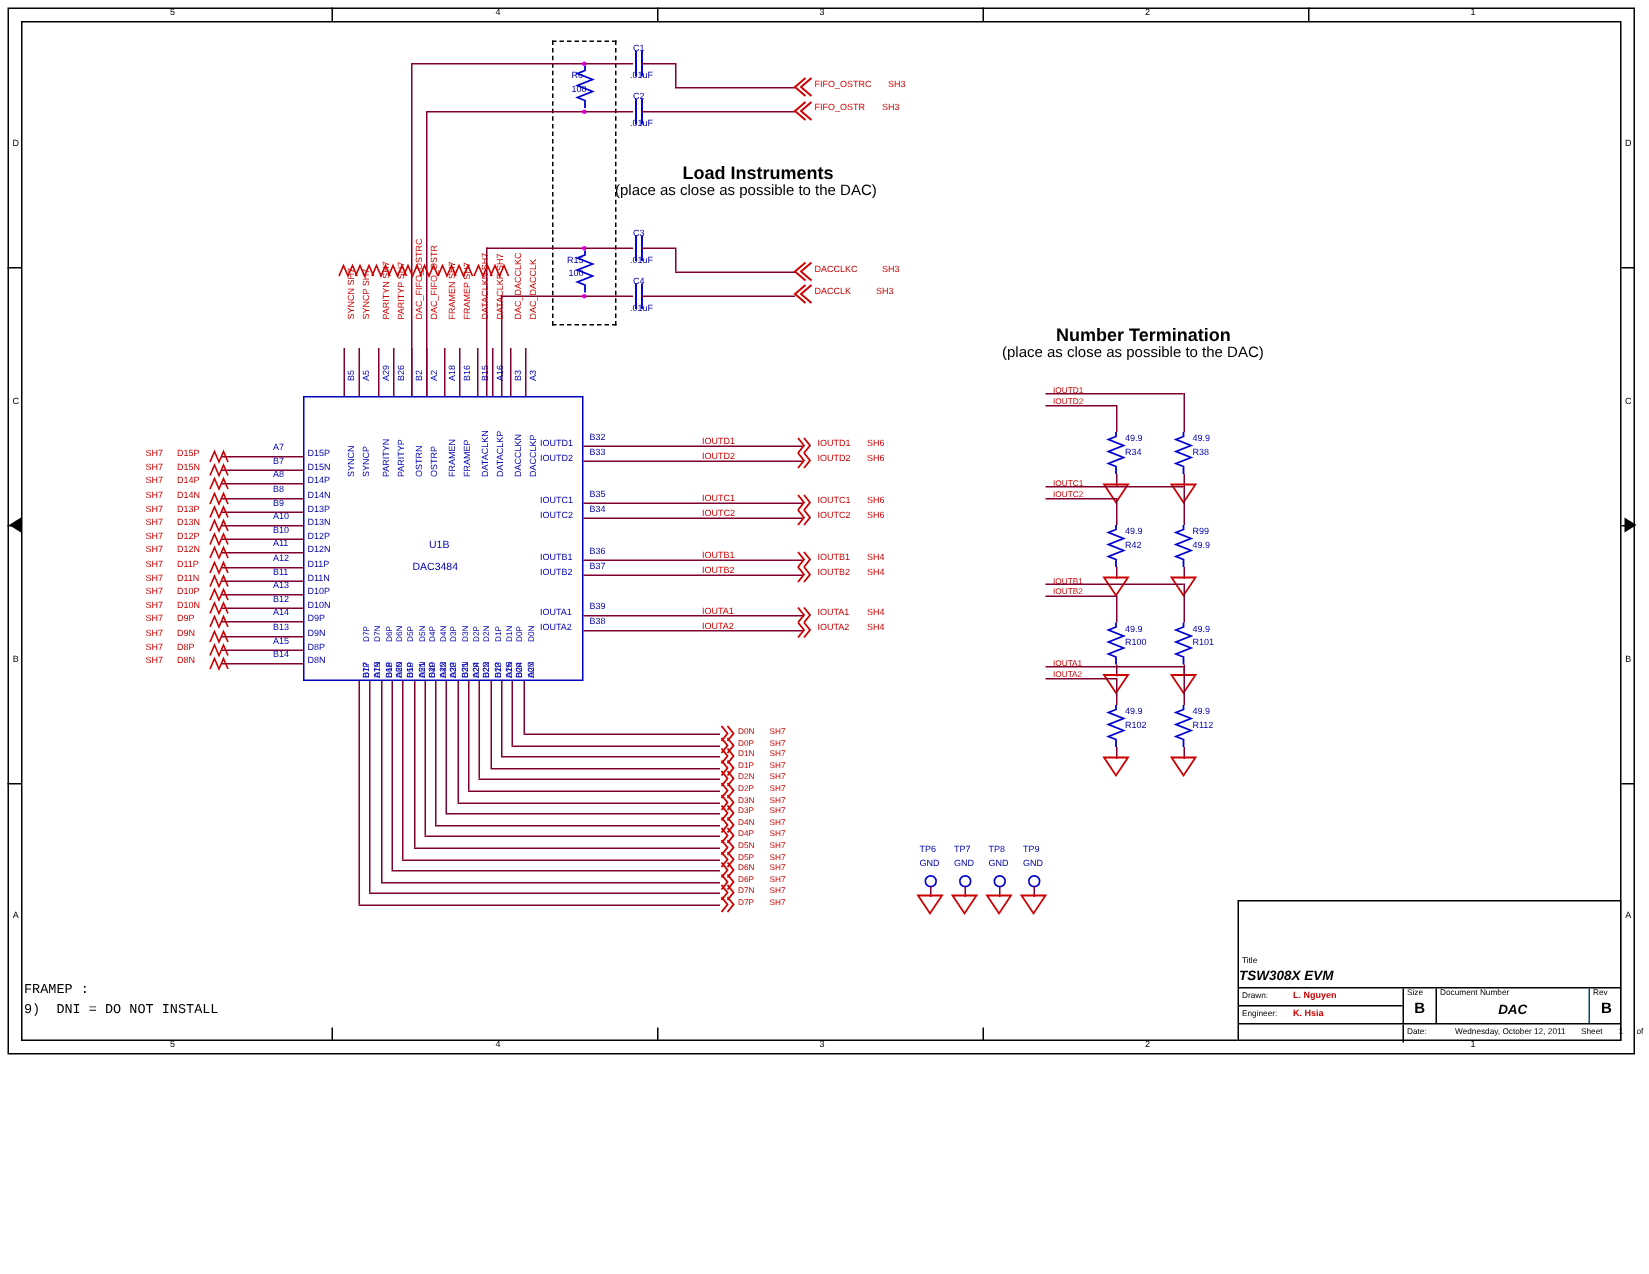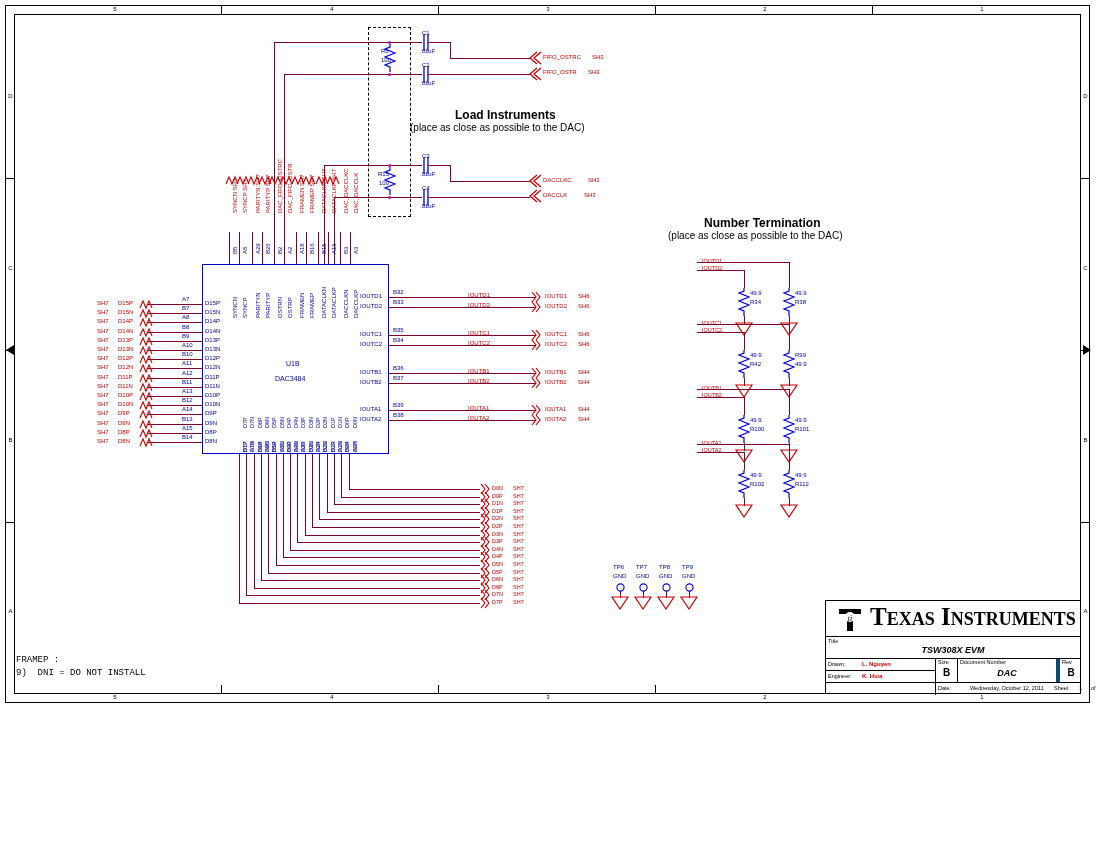--- a/index.html
+++ b/index.html
@@ -810,52 +810,42 @@
       <svg style="position:absolute;left:681px;top:597px;" width="16" height="13">
         <polygon points="0,0 16,0 8,12" fill="none" stroke="#cc0000" stroke-width="1.2"></polygon>
       </svg>
     </div>
 
   <div class="abs notes" style="left:16px;top:655px;">FRAMEP :</div>
   <div class="abs notes" style="left:16px;top:668px;">9)  DNI = DO NOT INSTALL</div>
 
   <div class="abs tb" style="left:825px;top:600px;width:256px;height:94px;background:#fff;">
 
-    <div style="position:absolute;left:0;top:0;width:100%;height:36px;border-bottom:1px solid #000;box-sizing:border-box;">
-      <svg style="position:absolute;left:10px;top:4px;" width="28" height="28" viewBox="0 0 28 28">
-        <path d="M3 4 L25 4 L25 9 L17 9 L17 26 L11 26 L11 9 L3 9 Z" fill="#000"></path>
-        <circle cx="14" cy="12" r="5" fill="#fff"></circle>
-        <text x="14" y="16" font-size="8" font-family="Liberation Serif, serif" font-style="italic" text-anchor="middle" fill="#000">ti</text>
-      </svg>
-      <div style="position:absolute;left:44px;top:2px;">
-        <span class="ti-word" style="font-variant:small-caps;">Texas Instruments</span>
-      </div>
-    </div>
 
     <div style="position:absolute;left:0;top:36px;width:100%;height:22px;border-bottom:1px solid #000;box-sizing:border-box;">
       <div class="tb-txt" style="position:absolute;left:2px;top:1px;">Title</div>
-      <div class="tb-val" style="position:absolute;left:0;top:8px;width:100%;text-align:center;">TSW308X EVM</div>
+      <div class="tb-val" style="position:absolute;left:0;top:8px;width:100%;text-align:left;">TSW308X EVM</div>
     </div>
 
     <div style="position:absolute;left:0;top:58px;width:100%;height:24px;border-bottom:1px solid #000;box-sizing:border-box;">
       <div style="position:absolute;left:0;top:0;width:110px;height:100%;border-right:1px solid #000;box-sizing:border-box;">
         <div style="position:absolute;left:0;top:0;width:100%;height:12px;border-bottom:1px solid #000;box-sizing:border-box;">
           <span class="tb-txt" style="position:absolute;left:2px;top:2px;">Drawn:</span>
           <span class="tb-red" style="position:absolute;left:36px;top:2px;">L. Nguyen</span>
         </div>
         <div style="position:absolute;left:0;top:12px;width:100%;height:12px;">
           <span class="tb-txt" style="position:absolute;left:2px;top:2px;">Engineer:</span>
           <span class="tb-red" style="position:absolute;left:36px;top:2px;">K. Hsia</span>
         </div>
       </div>
       <div style="position:absolute;left:110px;top:0;width:22px;height:100%;border-right:1px solid #000;box-sizing:border-box;">
         <div class="tb-txt" style="position:absolute;left:2px;top:0px;">Size</div>
         <div style="position:absolute;left:0;top:8px;width:100%;text-align:center;font-size:10px;font-weight:bold;color:#000;">B</div>
       </div>
-      <div style="position:absolute;left:132px;top:0;width:102px;height:100%;border-right:4px solid #0c4a6e;box-sizing:border-box;">
+      <div style="position:absolute;left:132px;top:0;width:102px;height:100%;border-right:1px solid #0c4a6e;box-sizing:border-box;">
         <div class="tb-txt" style="position:absolute;left:2px;top:0px;">Document Number</div>
         <div class="tb-val" style="position:absolute;left:0;top:9px;width:100%;text-align:center;">DAC</div>
       </div>
       <div style="position:absolute;left:234px;top:0;width:22px;height:100%;">
         <div class="tb-txt" style="position:absolute;left:2px;top:0px;">Rev</div>
         <div style="position:absolute;left:0;top:8px;width:100%;text-align:center;font-size:10px;font-weight:bold;color:#000;">B</div>
       </div>
     </div>
 
     <div style="position:absolute;left:0;top:82px;width:100%;height:12px;">

